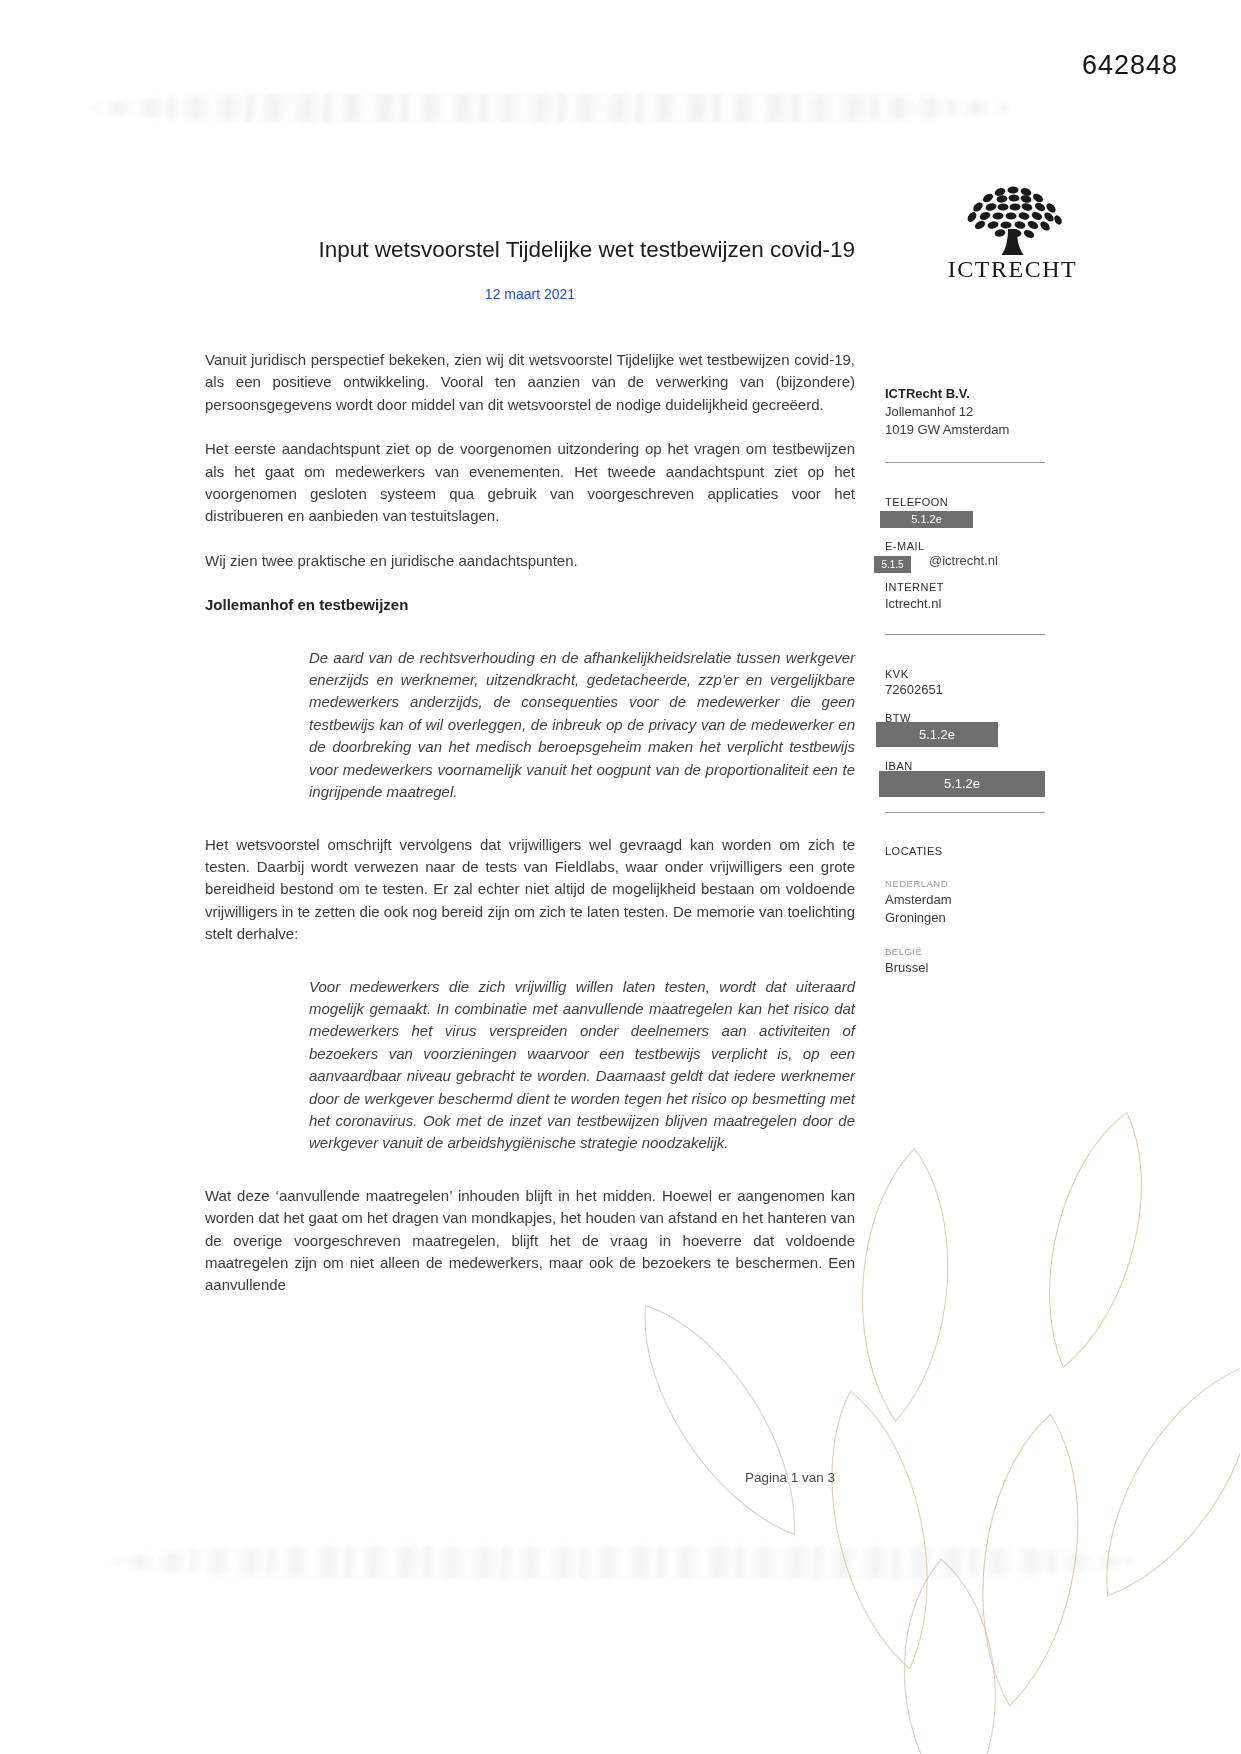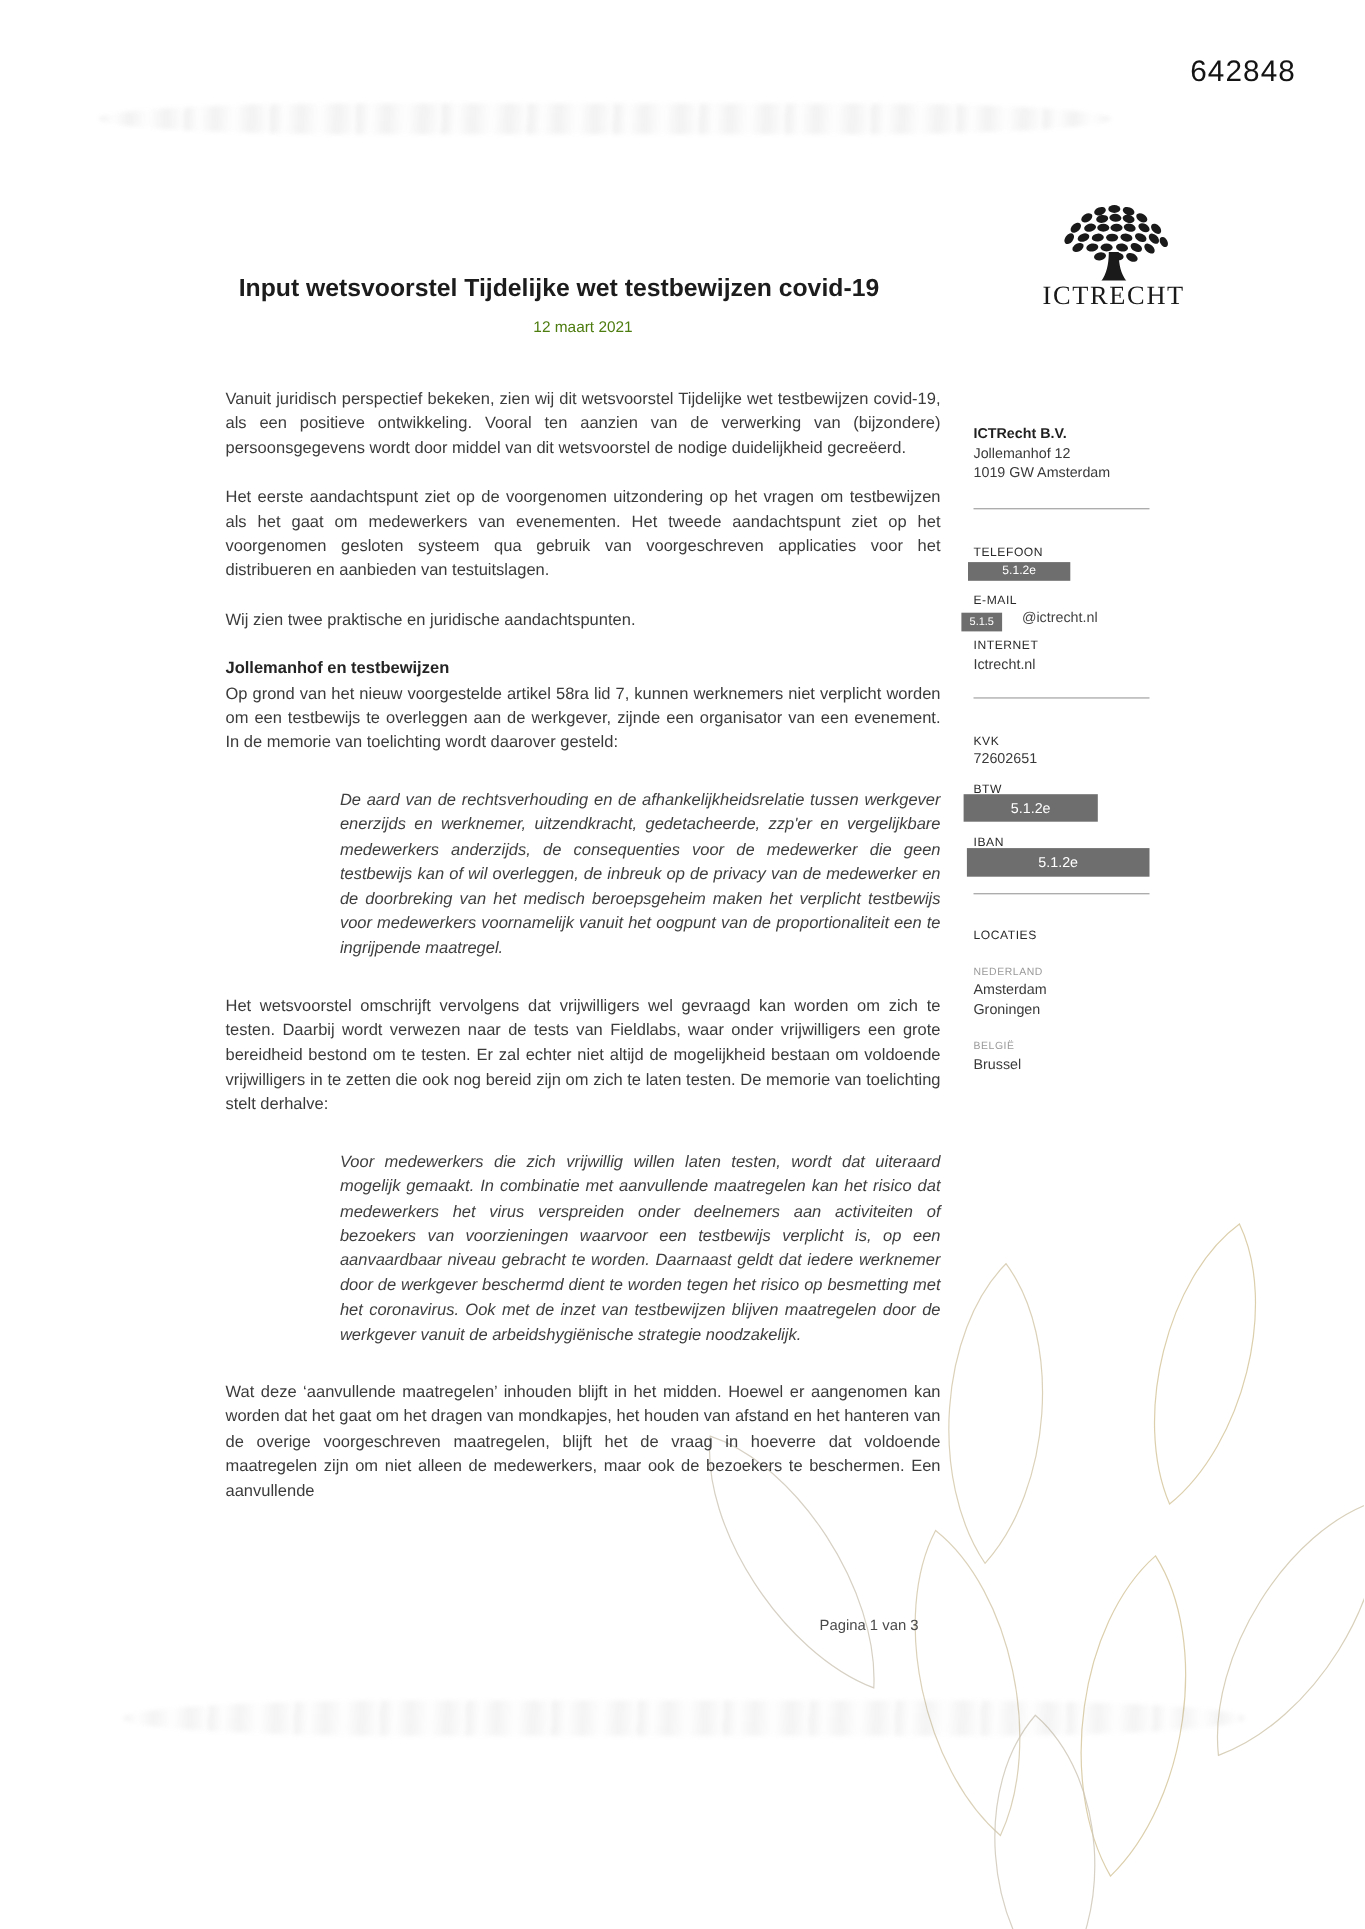--- a/index.html
+++ b/index.html
@@ -24,25 +24,25 @@
     position:absolute;left:1082px;top:50px;font-size:27px;letter-spacing:1px;
     color:#141414;
   }
 
   
   .doc{
     position:absolute;left:205px;top:236px;width:650px;
     font-size:15px;line-height:22.4px;text-align:justify;
   }
   .doc-title{
-    font-size:22.5px;line-height:28px;text-align:left;color:#1c1c1c;margin:12px;
-    font-weight:bold;
+    font-size:22.5px;line-height:28px;text-align:right;color:#1c1c1c;margin:0;
+    font-weight:normal;
   }
   .doc-date{
-    text-align:center;font-size:14px;line-height:18px;color:#4d7c0f;margin-top:5px;
+    text-align:center;font-size:14px;line-height:18px;color:#1d4ed8;margin-top:21px;
   }
   .para{margin:22px 0 0 0;}
   .para.first{margin-top:46px;}
   .sec-heading{margin:22px 0 0 0;font-weight:bold;color:#242424;text-align:left;}
   .para.after-heading{margin-top:0;}
   .bquote{margin:30px 0 30px 104px;font-style:italic;color:#3f3f3f;}
 
   .page-footer{
     position:absolute;left:745px;top:1470px;font-size:13.5px;color:#4a4a4a;
   }
@@ -102,21 +102,20 @@
 
   <div class="doc">
     <h1 class="doc-title">Input wetsvoorstel Tijdelijke wet testbewijzen covid-19</h1>
     <div class="doc-date">12 maart 2021</div>
 
     <p class="para first">Vanuit juridisch perspectief bekeken, zien wij dit wetsvoorstel Tijdelijke wet testbewijzen covid-19, als een positieve ontwikkeling. Vooral ten aanzien van de verwerking van (bijzondere) persoonsgegevens wordt door middel van dit wetsvoorstel de nodige duidelijkheid gecreëerd.</p>
     <p class="para">Het eerste aandachtspunt ziet op de voorgenomen uitzondering op het vragen om testbewijzen als het gaat om medewerkers van evenementen. Het tweede aandachtspunt ziet op het voorgenomen gesloten systeem qua gebruik van voorgeschreven applicaties voor het distribueren en aanbieden van testuitslagen.</p>
     <p class="para">Wij zien twee praktische en juridische aandachtspunten.</p>
 
     <p class="sec-heading">Jollemanhof en testbewijzen</p>
-    <p class="para after-heading">Op grond van het nieuw voorgestelde artikel 58ra lid 7, kunnen werknemers niet verplicht worden om een testbewijs te overleggen aan de werkgever, zijnde een organisator van een evenement. In de memorie van toelichting wordt daarover gesteld:</p>
 
     <p class="bquote">De aard van de rechtsverhouding en de afhankelijkheidsrelatie tussen werkgever enerzijds en werknemer, uitzendkracht, gedetacheerde, zzp'er en vergelijkbare medewerkers anderzijds, de consequenties voor de medewerker die geen testbewijs kan of wil overleggen, de inbreuk op de privacy van de medewerker en de doorbreking van het medisch beroepsgeheim maken het verplicht testbewijs voor medewerkers voornamelijk vanuit het oogpunt van de proportionaliteit een te ingrijpende maatregel.</p>
 
     <p class="para">Het wetsvoorstel omschrijft vervolgens dat vrijwilligers wel gevraagd kan worden om zich te testen. Daarbij wordt verwezen naar de tests van Fieldlabs, waar onder vrijwilligers een grote bereidheid bestond om te testen. Er zal echter niet altijd de mogelijkheid bestaan om voldoende vrijwilligers in te zetten die ook nog bereid zijn om zich te laten testen. De memorie van toelichting stelt derhalve:</p>
 
     <p class="bquote">Voor medewerkers die zich vrijwillig willen laten testen, wordt dat uiteraard mogelijk gemaakt. In combinatie met aanvullende maatregelen kan het risico dat medewerkers het virus verspreiden onder deelnemers aan activiteiten of bezoekers van voorzieningen waarvoor een testbewijs verplicht is, op een aanvaardbaar niveau gebracht te worden. Daarnaast geldt dat iedere werknemer door de werkgever beschermd dient te worden tegen het risico op besmetting met het coronavirus. Ook met de inzet van testbewijzen blijven maatregelen door de werkgever vanuit de arbeidshygiënische strategie noodzakelijk.</p>
 
     <p class="para">Wat deze ‘aanvullende maatregelen’ inhouden blijft in het midden. Hoewel er aangenomen kan worden dat het gaat om het dragen van mondkapjes, het houden van afstand en het hanteren van de overige voorgeschreven maatregelen, blijft het de vraag in hoeverre dat voldoende maatregelen zijn om niet alleen de medewerkers, maar ook de bezoekers te beschermen. Een aanvullende</p>
   </div>
 

